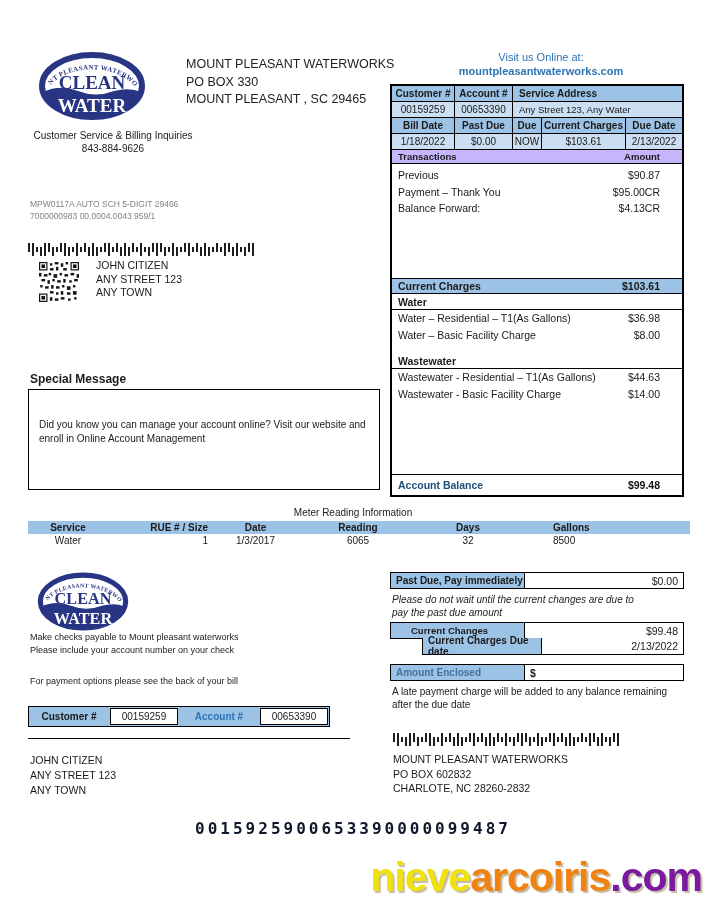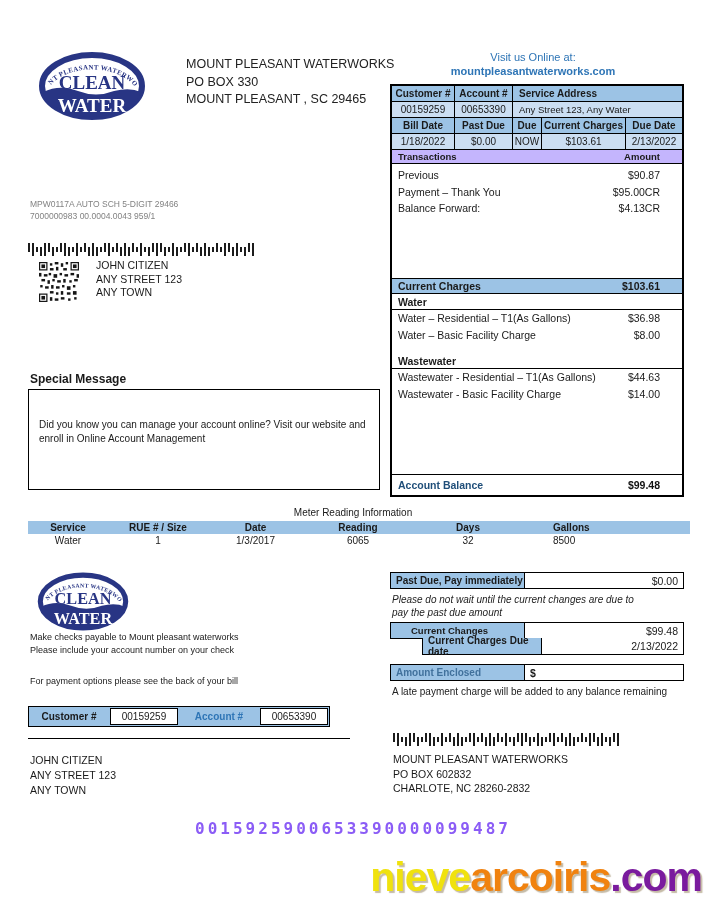--- a/index.html
+++ b/index.html
@@ -8,21 +8,21 @@
   .page { position:relative; width:706px; height:913px; background:#fff; overflow:hidden; }
 
   
   .logo { position:absolute; }
   .logo-top { left:30px; top:42px; width:124px; height:82px; }
   .logo-bottom { left:30px; top:564px; width:106px; height:70px; }
 
   
   .company-block { position:absolute; left:186px; top:56px; font-size:12.5px; line-height:17.5px; color:#222; }
   .cs-block { position:absolute; left:18px; top:129px; width:190px; text-align:center; font-size:10px; line-height:13px; color:#222; }
-  .visit-block { position:absolute; left:386px; top:51px; width:294px; text-align:center; }
+  .visit-block { position:absolute; left:394px; top:51px; width:294px; text-align:center; }
   .visit-line1 { color:#2e75b6; font-size:11px; }
   .visit-line2 { color:#2e75b6; font-size:11px; font-weight:bold; margin-top:2px; }
 
   
   .bill-box { position:absolute; left:390px; top:84px; width:294px; height:413px; border:2px solid #000; display:flex; flex-direction:column; background:#fff; }
   .row { display:flex; align-items:center; }
   .hdr { background:#9cc3e5; font-weight:bold; font-size:10px; }
   .val { background:#cbdef2; font-size:10px; }
   .cell { height:100%; display:flex; align-items:center; justify-content:center; border-right:1px solid #000; }
   .cell:last-child { border-right:none; }
@@ -51,21 +51,21 @@
   .addr1 { position:absolute; left:96px; top:259px; font-size:10.5px; line-height:13.5px; color:#1a1a1a; }
 
   
   .sm-title { position:absolute; left:30px; top:372px; font-size:12px; font-weight:bold; }
   .sm-box { position:absolute; left:28px; top:389px; width:352px; height:101px; border:1.5px solid #000; padding:28px 12px 0 10px; font-size:10px; line-height:13.5px; }
 
   
   .meter-title { position:absolute; left:0; top:507px; width:706px; text-align:center; font-size:10px; }
   .meter-hdr { position:absolute; left:28px; top:521px; width:662px; height:13px; background:#9cc3e5; display:flex; align-items:center; font-weight:bold; font-size:10px; }
   .meter-row { position:absolute; left:28px; top:534px; width:662px; height:13px; display:flex; align-items:center; font-size:10px; }
-  .mc1{width:80px;text-align:center;} .mc2{width:100px;text-align:center;} .mc3{width:95px;text-align:center;} .mc4{width:110px;text-align:center;} .mc5{width:110px;text-align:center;} .mc6{flex:1;text-align:left;padding-left:30px;}
+  .mc1{width:80px;text-align:center;} .mc2{width:100px;text-align:right;} .mc3{width:95px;text-align:center;} .mc4{width:110px;text-align:center;} .mc5{width:110px;text-align:center;} .mc6{flex:1;text-align:left;padding-left:30px;}
 
   
   .checks-note { position:absolute; left:30px; top:631px; font-size:9px; line-height:12.5px; color:#222; }
   .pay-options { position:absolute; left:30px; top:676px; font-size:9px; color:#222; }
 
   
   .pair-row { position:absolute; left:390px; width:294px; height:17px; display:flex; }
   .pr-label { width:135px; background:#9cc3e5; border:1.2px solid #000; display:flex; align-items:center; padding-left:5px; font-weight:bold; font-size:10px; }
   .pr-value { width:159px; background:#fff; border:1.2px solid #000; border-left:none; display:flex; align-items:center; justify-content:flex-end; padding-right:5px; font-size:10.5px; }
   .pr-value.left { justify-content:flex-start; padding-left:5px; font-weight:bold; }
@@ -84,21 +84,21 @@
   .cb-label.acct { color:#2e75b6; }
   .cb-box { width:68px; margin:1px; background:#fff; border:1.2px solid #000; display:flex; align-items:center; justify-content:center; font-size:10px; }
   .cust-rule { position:absolute; left:28px; top:738px; width:322px; border-top:1.5px solid #000; }
   .addr2 { position:absolute; left:30px; top:753px; font-size:10.5px; line-height:15px; }
 
   
   .imb-bottom { position:absolute; left:393px; top:733px; }
   .payee { position:absolute; left:393px; top:752px; font-size:10.5px; line-height:14.5px; }
 
   
-  .ocr { position:absolute; left:0; top:819px; width:706px; text-align:center; font-family:"DejaVu Sans Mono", monospace; font-weight:bold; font-size:16px; letter-spacing:3px; color:#8b5cf6; }
+  .ocr { position:absolute; left:0; top:819px; width:706px; text-align:center; font-family:"DejaVu Sans Mono", monospace; font-weight:bold; font-size:16px; letter-spacing:3px; color:#0f172a; }
   .watermark { position:absolute; right:4px; top:854px; font-size:41px; font-weight:bold; letter-spacing:-1px; text-shadow:2px 2px 1px rgba(90,60,0,.35); }
   .wm-1 { color:#f0e20e; } .wm-2 { color:#f0820f; } .wm-3 { color:#7a1b9e; }
 </style>
 </head>
 <body>
 
 <div class="page">
 
   <svg class="logo logo-top" viewBox="0 0 124 82">
     <ellipse cx="62" cy="44" rx="50" ry="31" fill="#ffffff" stroke="#283584" stroke-width="6"></ellipse>
@@ -110,20 +110,24 @@
     <text x="62" y="47" text-anchor="middle" font-family="Liberation Serif, serif" font-size="19" font-weight="bold" fill="#283584">CLEAN</text>
     <text x="62" y="70" text-anchor="middle" font-family="Liberation Serif, serif" font-size="19" font-weight="bold" fill="#ffffff">WATER</text>
   </svg>
 
   <div class="company-block">
     <div>MOUNT PLEASANT WATERWORKS</div>
     <div>PO BOX 330</div>
     <div>MOUNT PLEASANT , SC 29465</div>
   </div>
 
+  <div class="cs-block">
+    <div>Customer Service &amp; Billing Inquiries</div>
+    <div>843-884-9626</div>
+  </div>
 
   <div class="visit-block">
     <div class="visit-line1">Visit us Online at:</div>
     <div class="visit-line2">mountpleasantwaterworks.com</div>
   </div>
 
   <div class="bill-box">
     <div class="row hdr r-h bb">
       <div class="cell c1">Customer #</div>
       <div class="cell c2">Account #</div>
@@ -371,20 +375,21 @@
   <div class="pair-row row-duedate">
     <div class="pr-label" style="font-size:10px;margin-left:32px;">Current Charges Due date</div>
     <div class="pr-value">2/13/2022</div>
   </div>
   <div class="pair-row row-amtenc">
     <div class="pr-label">Amount Enclosed</div>
     <div class="pr-value left">$</div>
   </div>
   <div class="late-note">
     <div>A late payment charge will be added to any balance remaining</div>
+    <div>after the due date</div>
   </div>
 
   <div class="cust-bar">
     <div class="cb-label">Customer #</div>
     <div class="cb-box">00159259</div>
     <div class="cb-label acct">Account #</div>
     <div class="cb-box">00653390</div>
   </div>
   <div class="cust-rule"></div>
 

